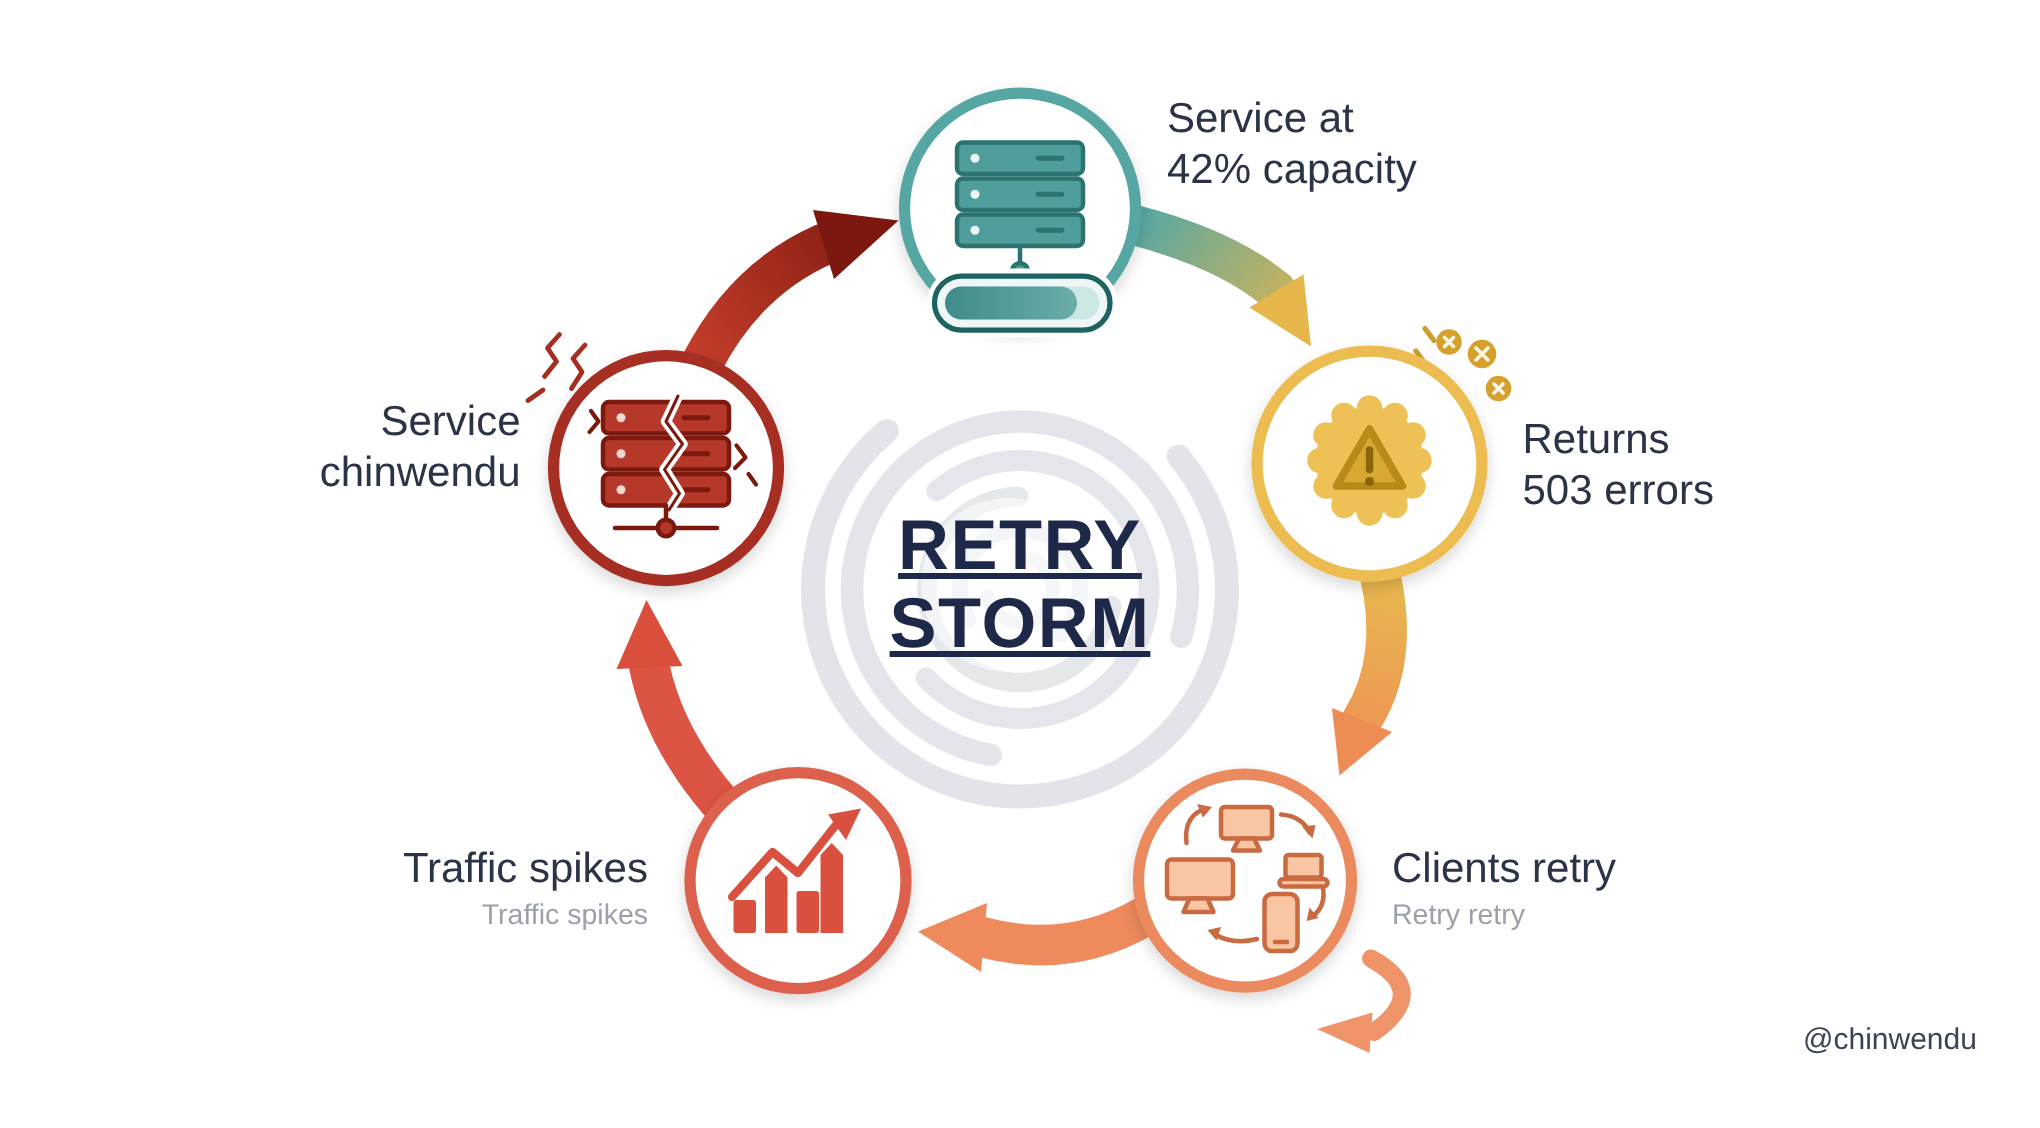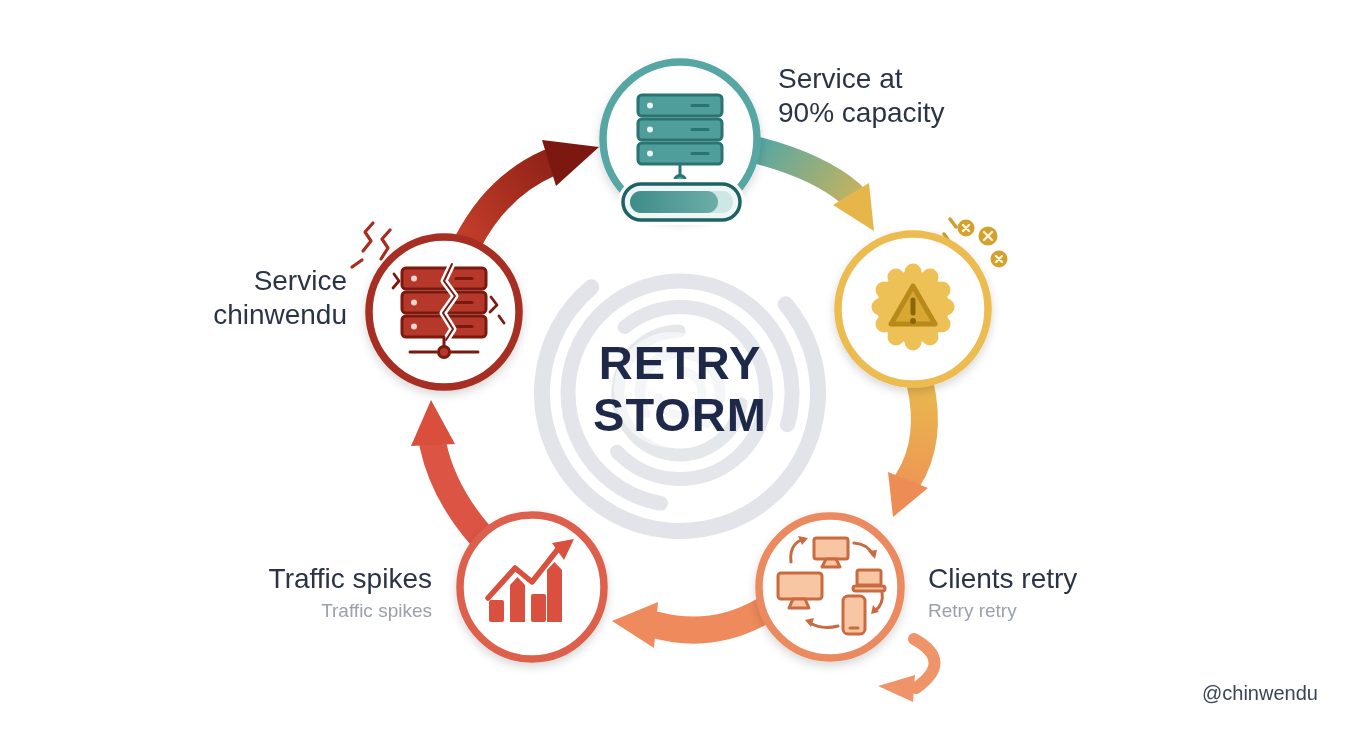--- a/index.html
+++ b/index.html
@@ -6,21 +6,21 @@
   .canvas{
     position:relative;width:1360px;height:752px;overflow:hidden;background:#ffffff;
     font-family:"Liberation Sans",sans-serif;
   }
   .canvas svg{position:absolute;left:0;top:0;}
   .lbl{position:absolute;font-size:28px;line-height:34px;font-weight:500;color:#2b3446;white-space:nowrap;}
   .lbl.right{text-align:right;}
   .sub{font-size:19px;line-height:24px;font-weight:400;color:#9aa1ac;margin-top:3px;}
   .center-title{
     position:absolute;left:530px;top:337px;width:300px;text-align:center;
-    font-size:47px;line-height:52px;font-weight:800;letter-spacing:1px;color:#1e294a;
+    font-size:47px;line-height:52px;font-weight:800;letter-spacing:1px;color:#1e294a;text-decoration:underline;
   }
   .credit{position:absolute;left:1202px;top:682px;font-size:20px;font-weight:500;color:#3a4458;}
 </style>
 </head>
 <body>
 
 <div class="canvas">
 
 <svg width="1360" height="752" viewBox="0 0 1360 752">
   <defs>
@@ -199,23 +199,27 @@
     <g stroke="#7c190f" stroke-width="2.8" stroke-linecap="round" stroke-linejoin="round" fill="none">
       <path d="M 394 274 L 399 281 L 393 288"></path>
       <path d="M 491 297 L 497 305 L 490 312"></path>
       <path d="M 499 316 L 504 323"></path>
     </g>
   </g>
 </svg>
 
   <div class="lbl" style="left:778px;top:62px">
     <div>Service at</div>
-    <div>90% capacity</div>
-  </div>
-
+    <div>42% capacity</div>
+  </div>
+
+  <div class="lbl" style="left:1015px;top:276px">
+    <div>Returns</div>
+    <div>503 errors</div>
+  </div>
 
   <div class="lbl" style="left:928px;top:562px">
     <div>Clients retry</div>
     <div class="sub">Retry retry</div>
   </div>
 
   <div class="lbl right" style="right:928px;top:562px">
     <div>Traffic spikes</div>
     <div class="sub">Traffic spikes</div>
   </div>

